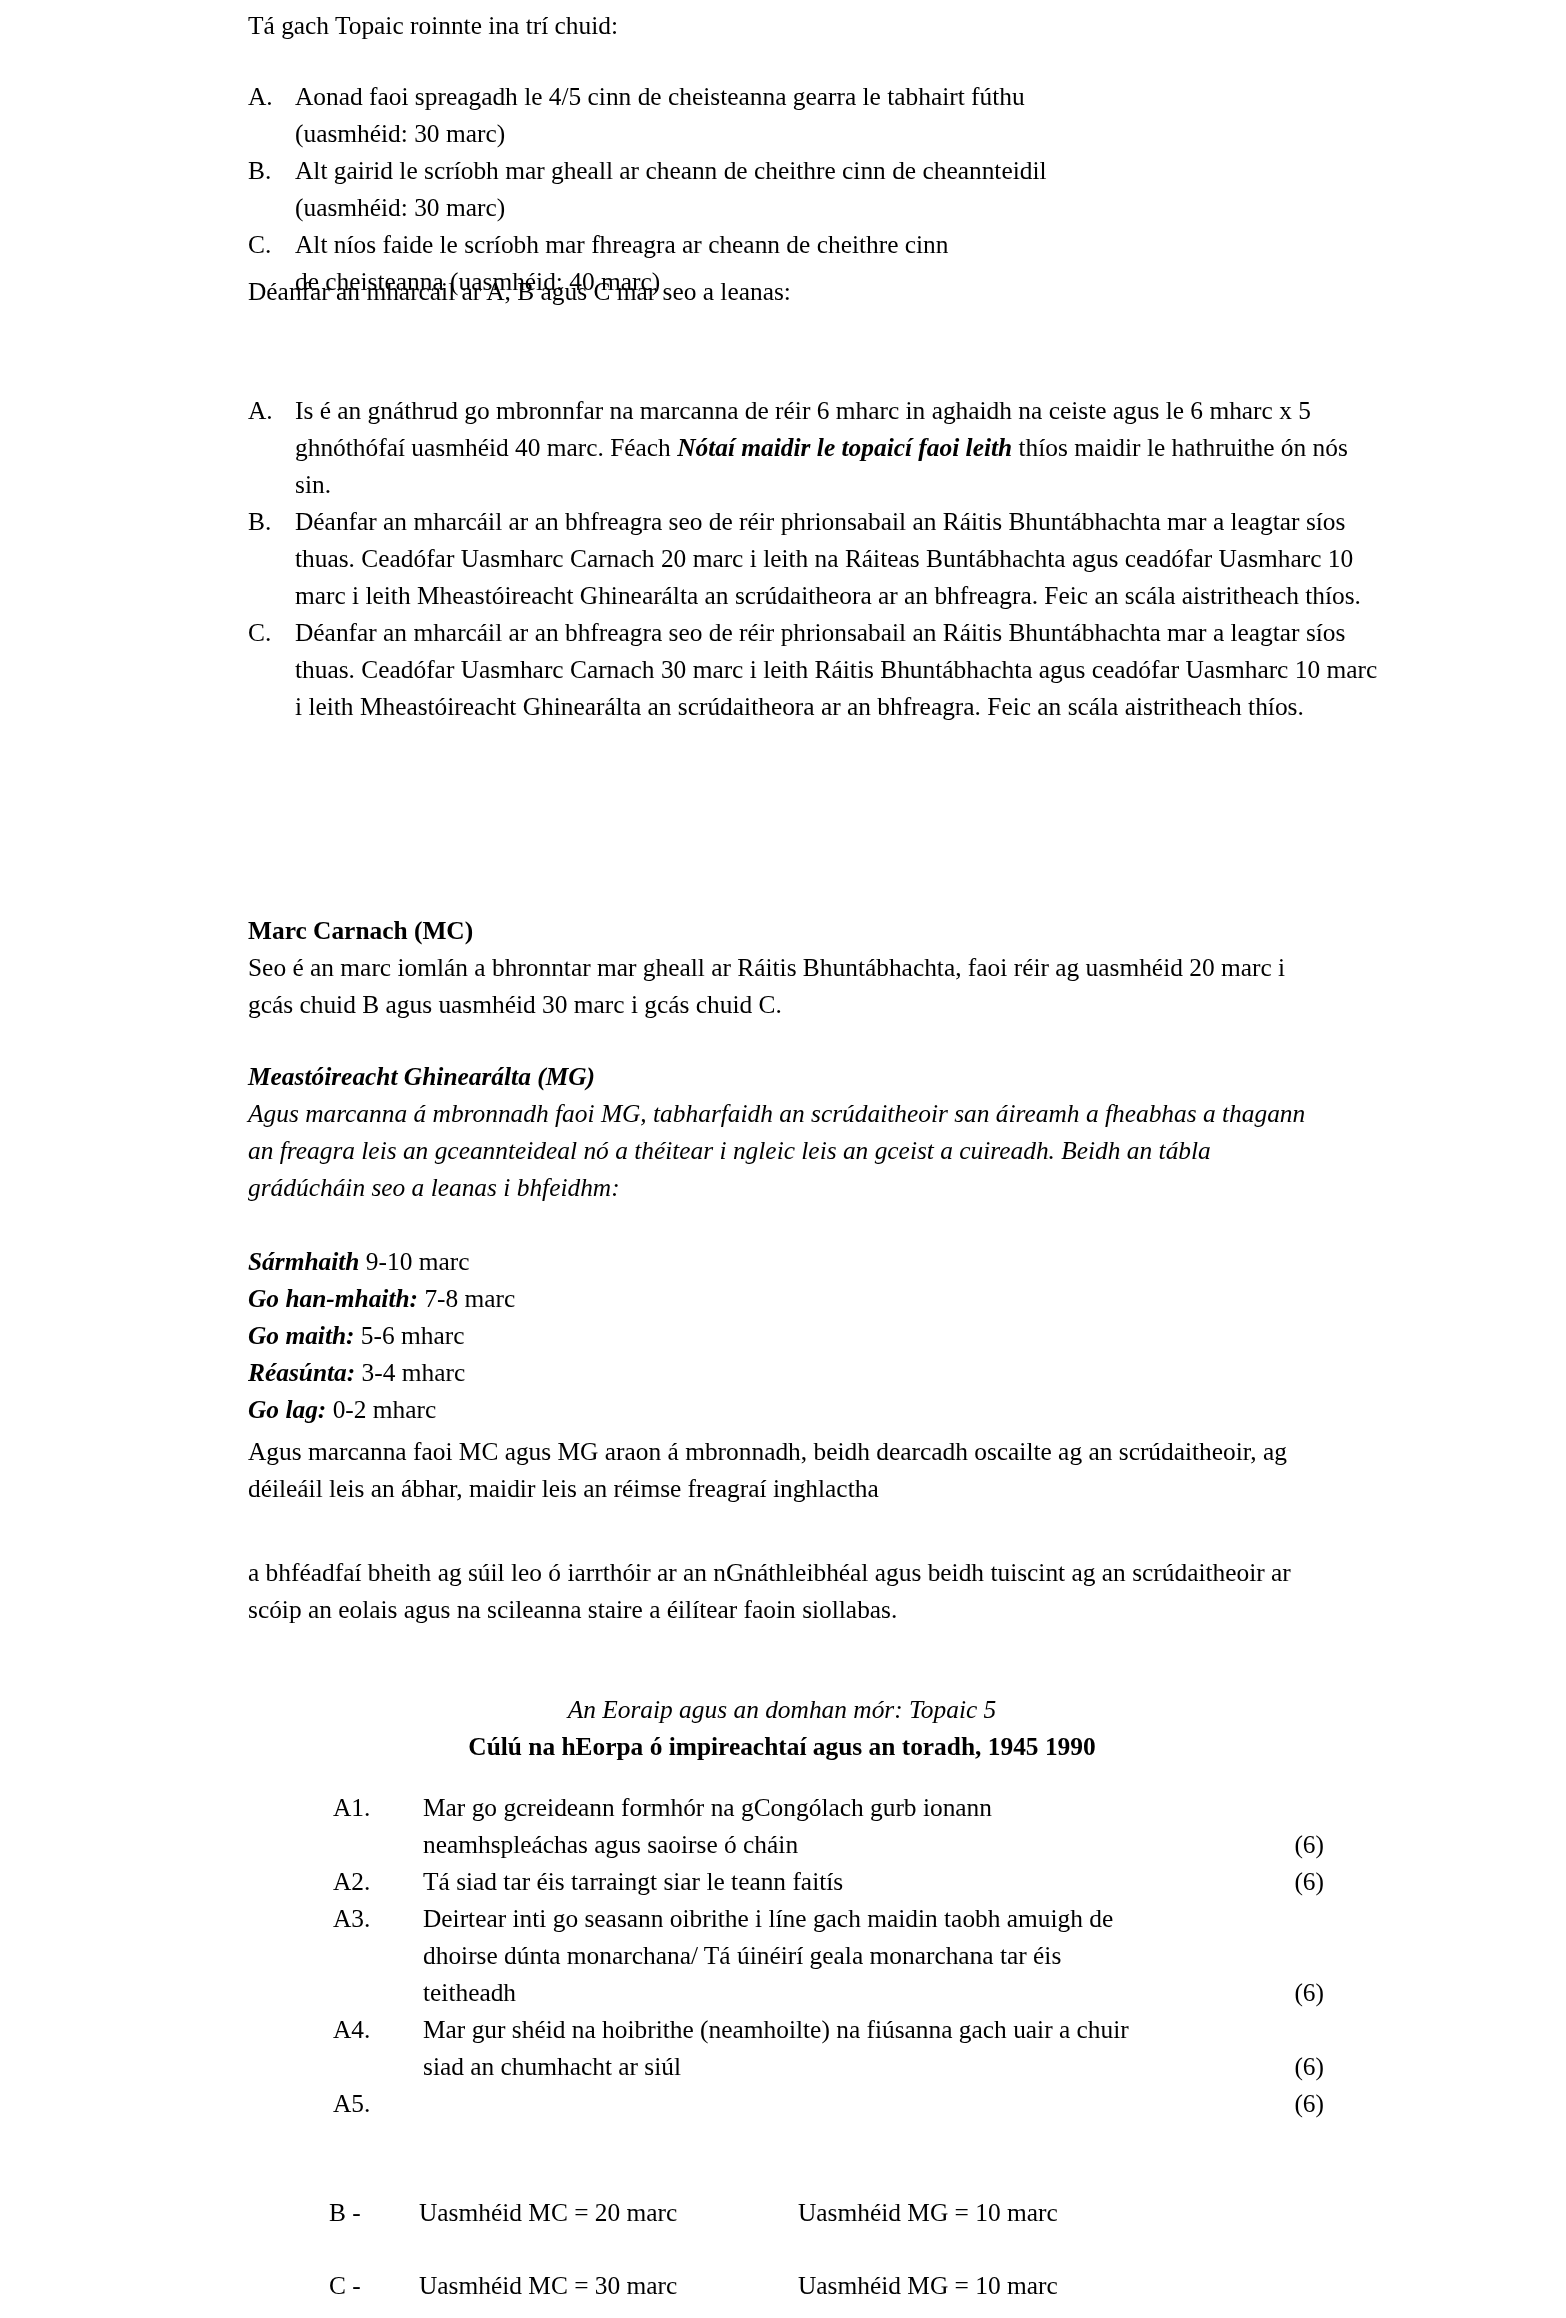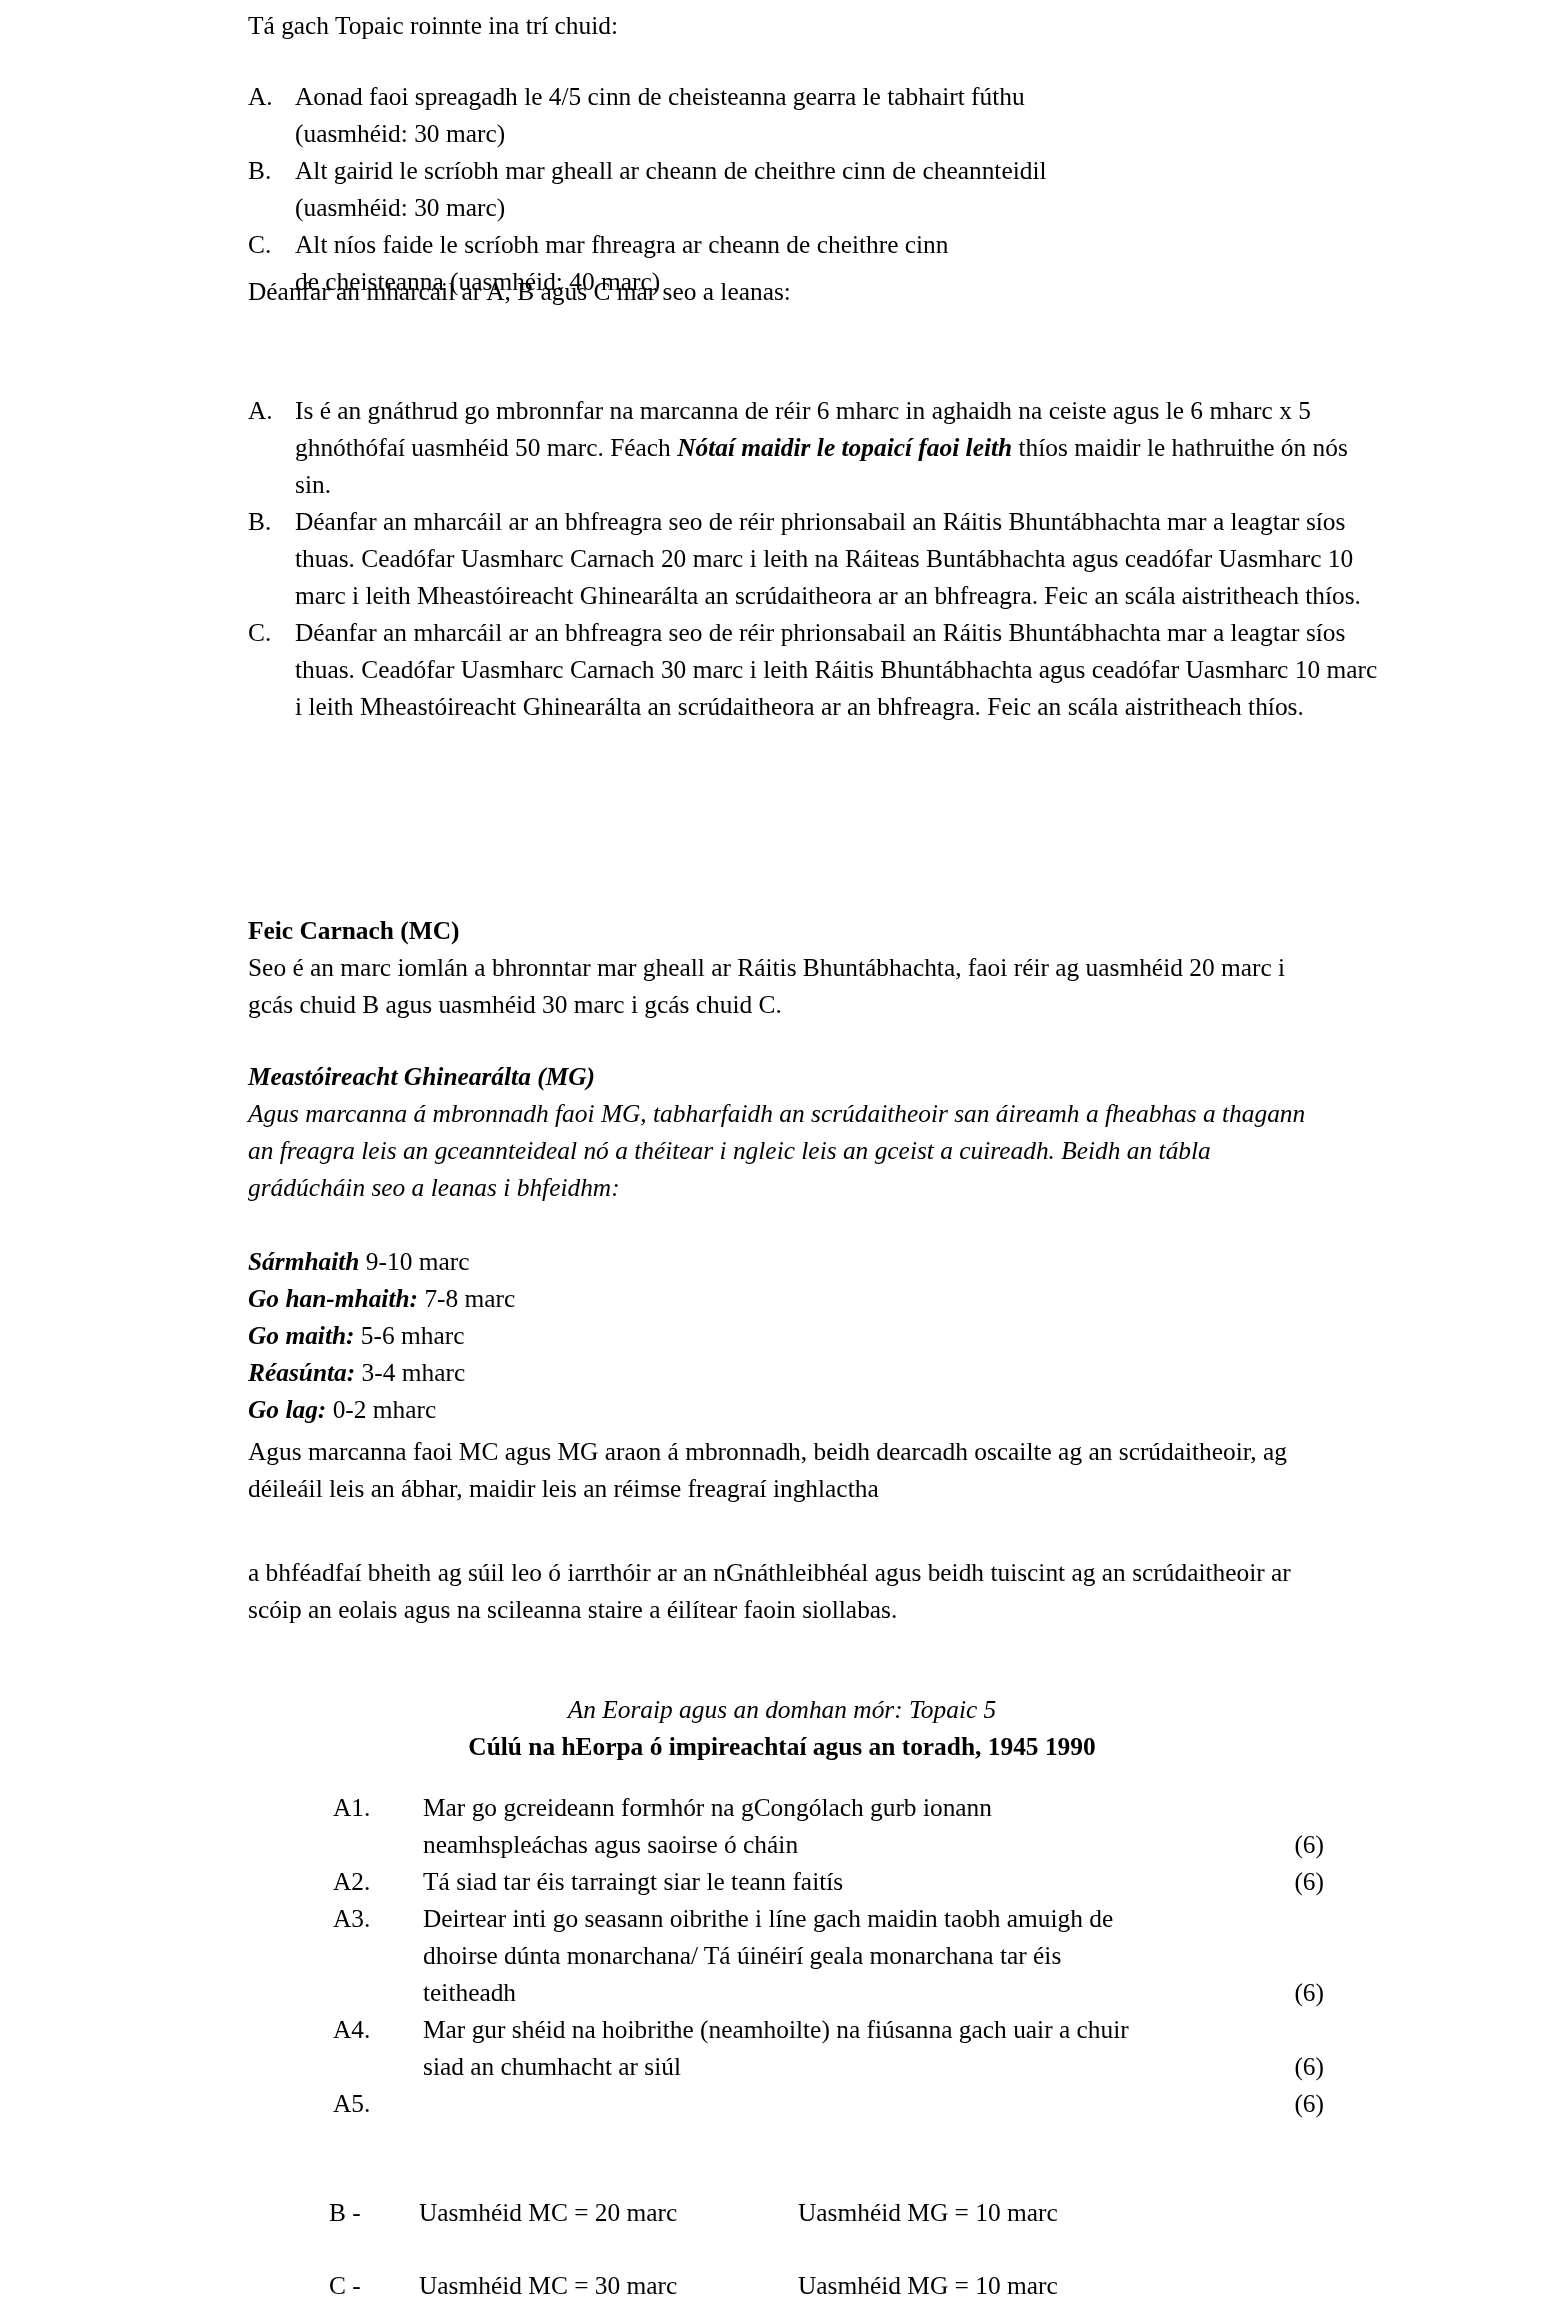--- a/index.html
+++ b/index.html
@@ -167,34 +167,34 @@
         <span>de cheisteanna (uasmhéid: 40 marc)</span>
       </span>
     </li>
   </ul>
 
   <div class="para txt" style="top:273px;">Déanfar an mharcáil ar A, B agus C mar seo a leanas:</div>
 
   <ul class="abc-list second txt">
     <li class="abc-item">
       <span class="abc-marker">A.</span>
-      <span class="abc-body"><span>Is é an gnáthrud go mbronnfar na marcanna de réir 6 mharc in aghaidh na ceiste agus le 6 mharc x 5 ghnóthófaí uasmhéid 50 marc. Féach </span><span class="bi">Nótaí maidir le topaicí faoi leith</span><span> thíos maidir le hathruithe ón nós sin.</span></span>
+      <span class="abc-body"><span>Is é an gnáthrud go mbronnfar na marcanna de réir 6 mharc in aghaidh na ceiste agus le 6 mharc x 5 ghnóthófaí uasmhéid 40 marc. Féach </span><span class="bi">Nótaí maidir le topaicí faoi leith</span><span> thíos maidir le hathruithe ón nós sin.</span></span>
     </li>
     <li class="abc-item">
       <span class="abc-marker">B.</span>
       <span class="abc-body">Déanfar an mharcáil ar an bhfreagra seo de réir phrionsabail an Ráitis Bhuntábhachta mar a leagtar síos thuas. Ceadófar Uasmharc Carnach 20 marc i leith na Ráiteas Buntábhachta agus ceadófar Uasmharc 10 marc i leith Mheastóireacht Ghinearálta an scrúdaitheora ar an bhfreagra. Feic an scála aistritheach thíos.</span>
     </li>
     <li class="abc-item">
       <span class="abc-marker">C.</span>
       <span class="abc-body">Déanfar an mharcáil ar an bhfreagra seo de réir phrionsabail an Ráitis Bhuntábhachta mar a leagtar síos thuas. Ceadófar Uasmharc Carnach 30 marc i leith Ráitis Bhuntábhachta agus ceadófar Uasmharc 10 marc i leith Mheastóireacht Ghinearálta an scrúdaitheora ar an bhfreagra. Feic an scála aistritheach thíos.</span>
     </li>
   </ul>
 
   <div class="para txt" style="top:912px;">
-    <div class="sec-head">Feic Carnach (MC)</div>
+    <div class="sec-head">Marc Carnach (MC)</div>
     <div>Seo é an marc iomlán a bhronntar mar gheall ar Ráitis Bhuntábhachta, faoi réir ag uasmhéid 20 marc i gcás chuid B agus uasmhéid 30 marc i gcás chuid C.</div>
   </div>
 
   <div class="para txt" style="top:1058px;font-style:italic;">
     <div class="sec-head">Meastóireacht Ghinearálta (MG)</div>
     <div>Agus marcanna á mbronnadh faoi MG, tabharfaidh an scrúdaitheoir san áireamh a fheabhas a thagann an freagra leis an gceannteideal nó a théitear i ngleic leis an gceist a cuireadh. Beidh an tábla grádúcháin seo a leanas i bhfeidhm:</div>
   </div>
 
   <div class="scale txt" style="top:1243px;">
     <div class="scale-row"><span class="bi">Sármhaith</span><span> 9-10 marc</span></div>

